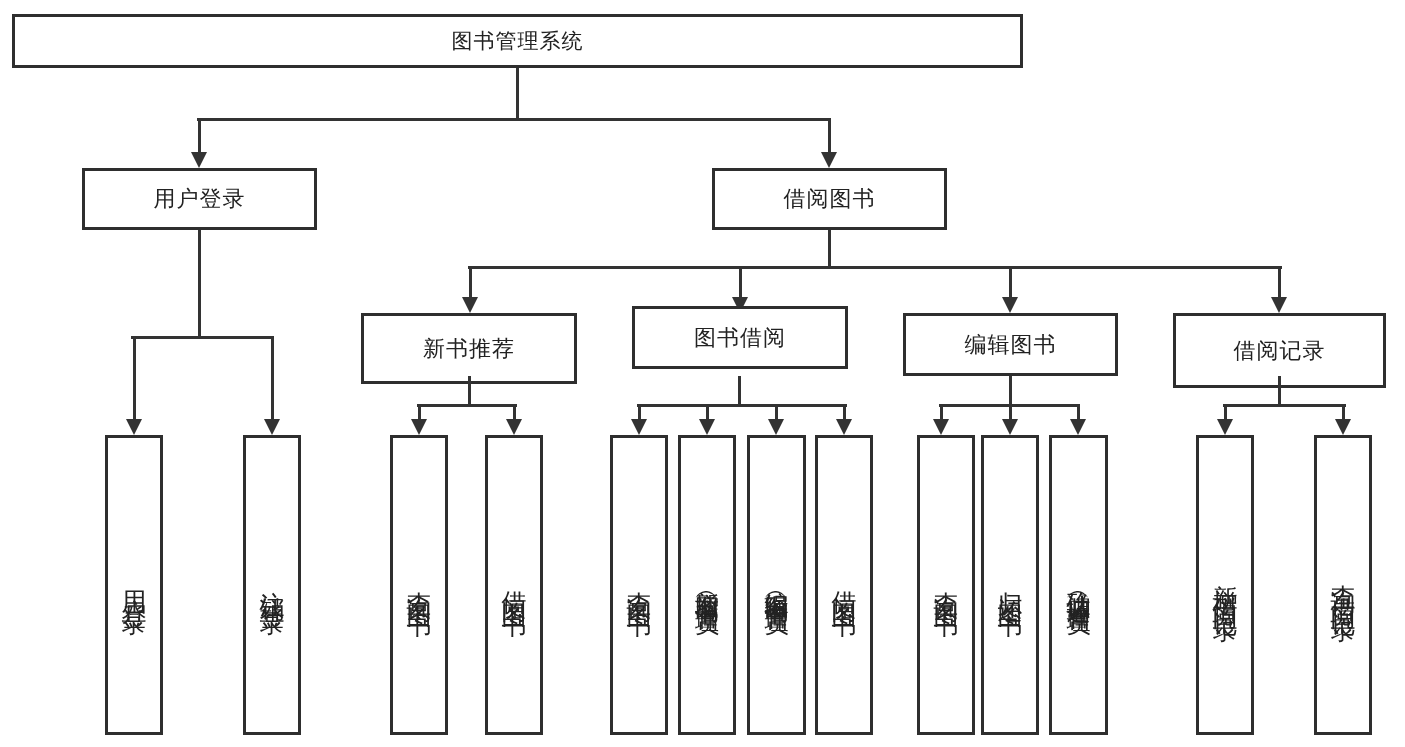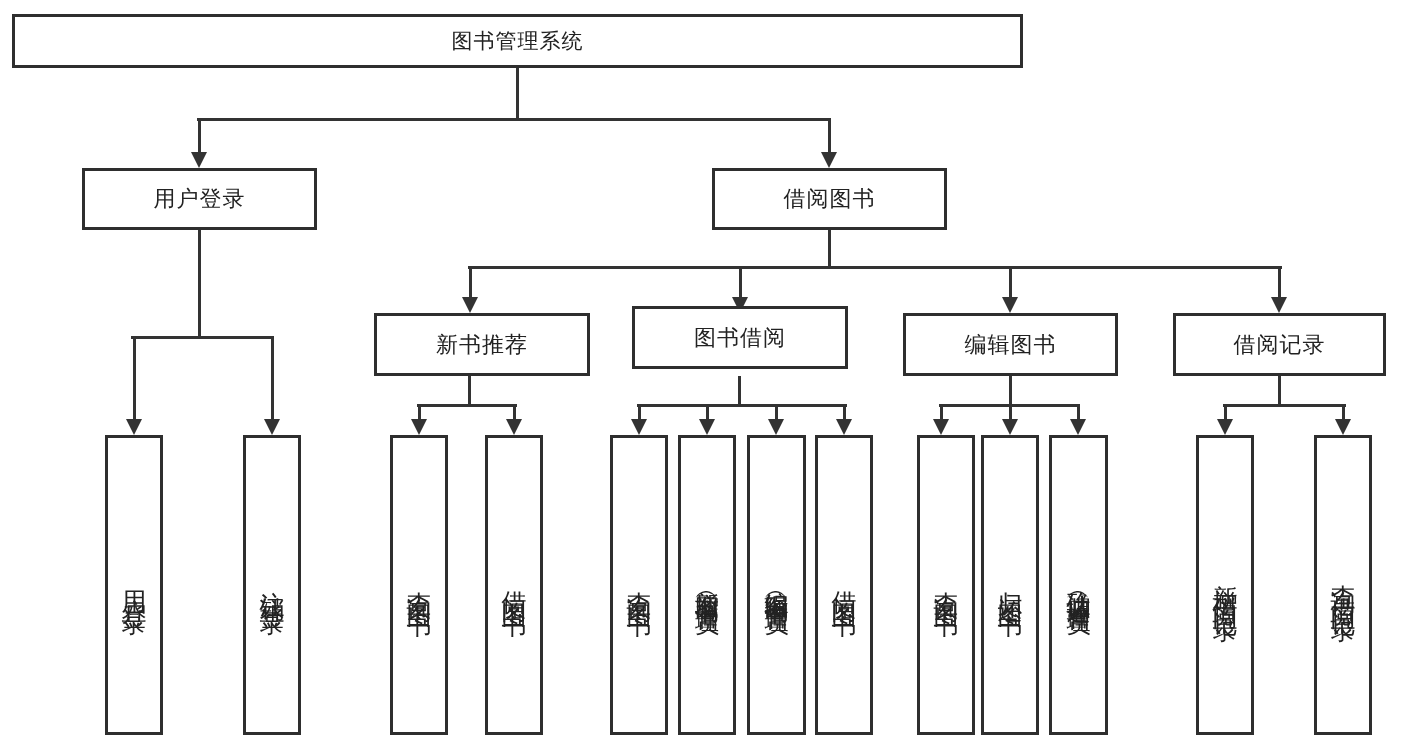--- a/index.html
+++ b/index.html
@@ -107,24 +107,24 @@
   </div>
   <div class="arrow" style="left:1010px;top:269px;height:44px">
     <div class="stem"></div>
     <div class="head"></div>
   </div>
   <div class="arrow" style="left:1279px;top:269px;height:44px">
     <div class="stem"></div>
     <div class="head"></div>
   </div>
 
-  <div class="box hbox" style="left:374px;top:313px;width:216px;height:63px">新书推荐</div>
+  <div class="box hbox" style="left:361px;top:313px;width:216px;height:71px">新书推荐</div>
   <div class="box hbox" style="left:632px;top:306px;width:216px;height:63px">图书借阅</div>
   <div class="box hbox" style="left:903px;top:313px;width:215px;height:63px">编辑图书</div>
-  <div class="box hbox" style="left:1173px;top:313px;width:213px;height:63px">借阅记录</div>
+  <div class="box hbox" style="left:1173px;top:313px;width:213px;height:75px">借阅记录</div>
 
   <div class="vline" style="left:468px;top:376px;height:31px"></div>
   <div class="vline" style="left:738px;top:376px;height:31px"></div>
   <div class="vline" style="left:1009px;top:376px;height:31px"></div>
   <div class="vline" style="left:1278px;top:376px;height:31px"></div>
 
   <div class="hline" style="left:417px;top:404px;width:100px"></div>
   <div class="hline" style="left:637px;top:404px;width:210px"></div>
   <div class="hline" style="left:939px;top:404px;width:141px"></div>
   <div class="hline" style="left:1223px;top:404px;width:123px"></div>

